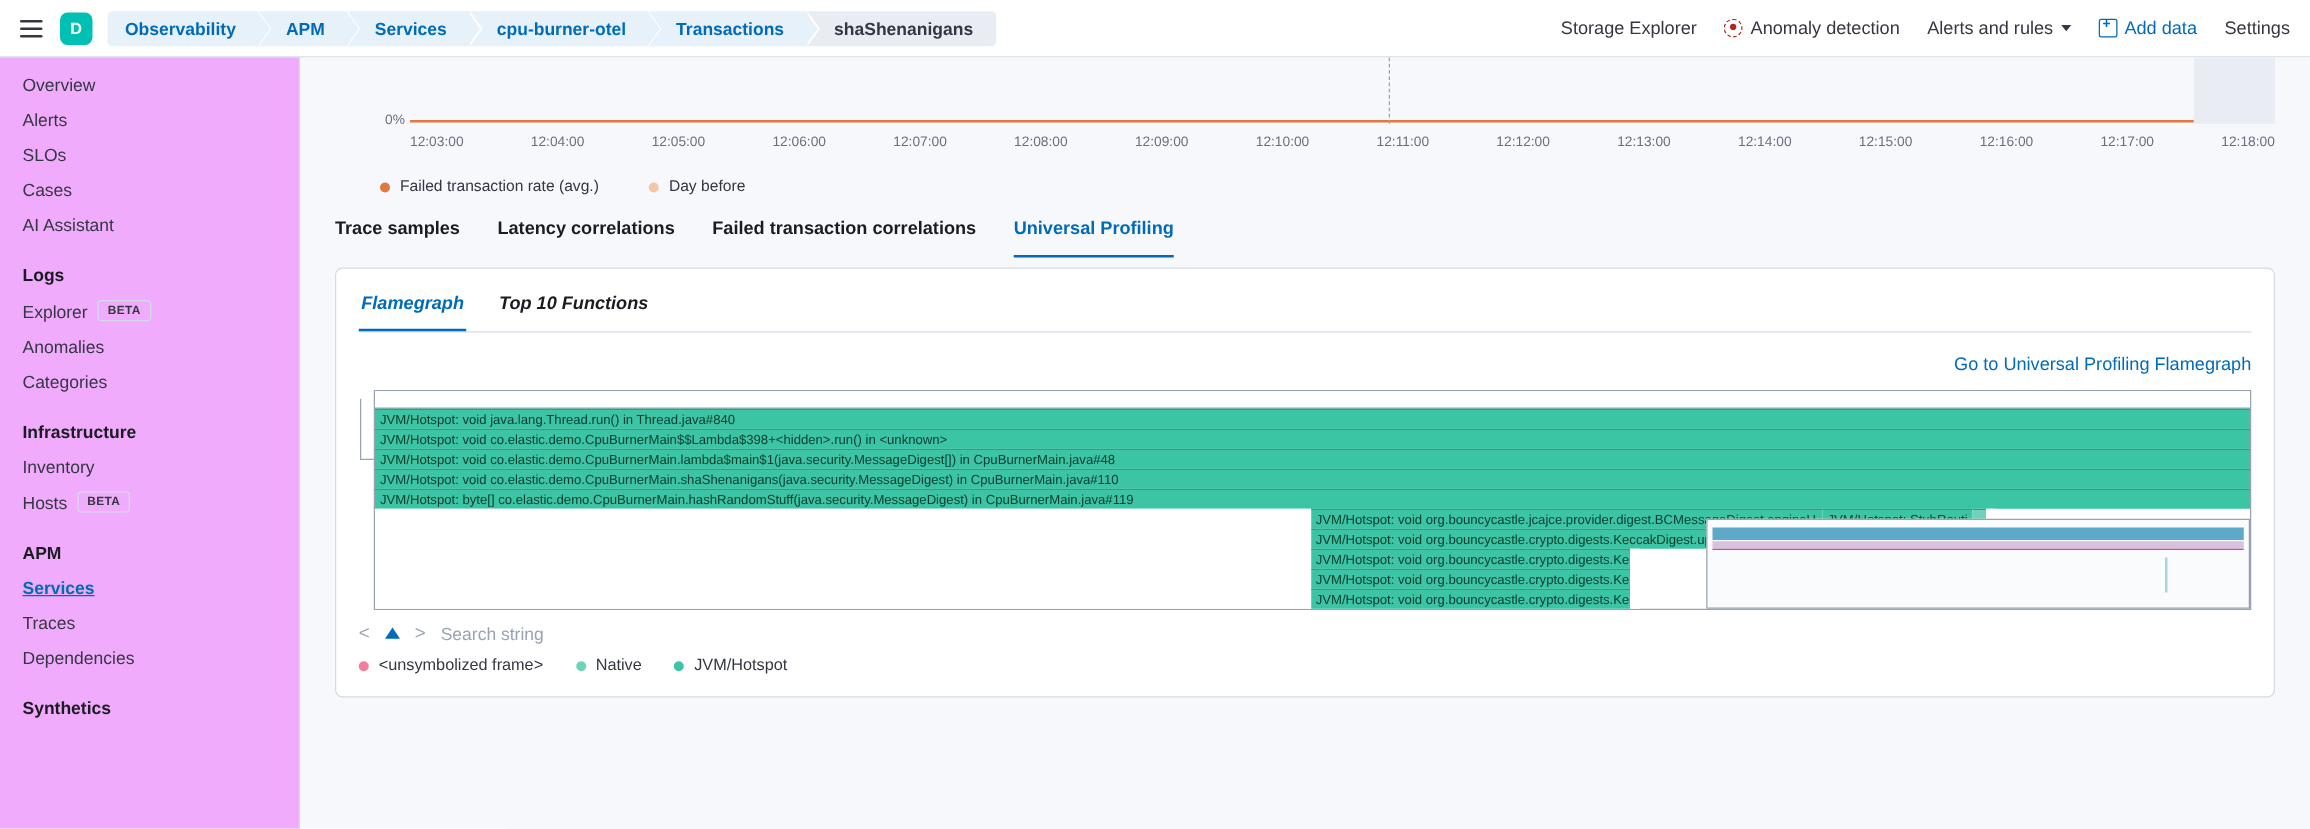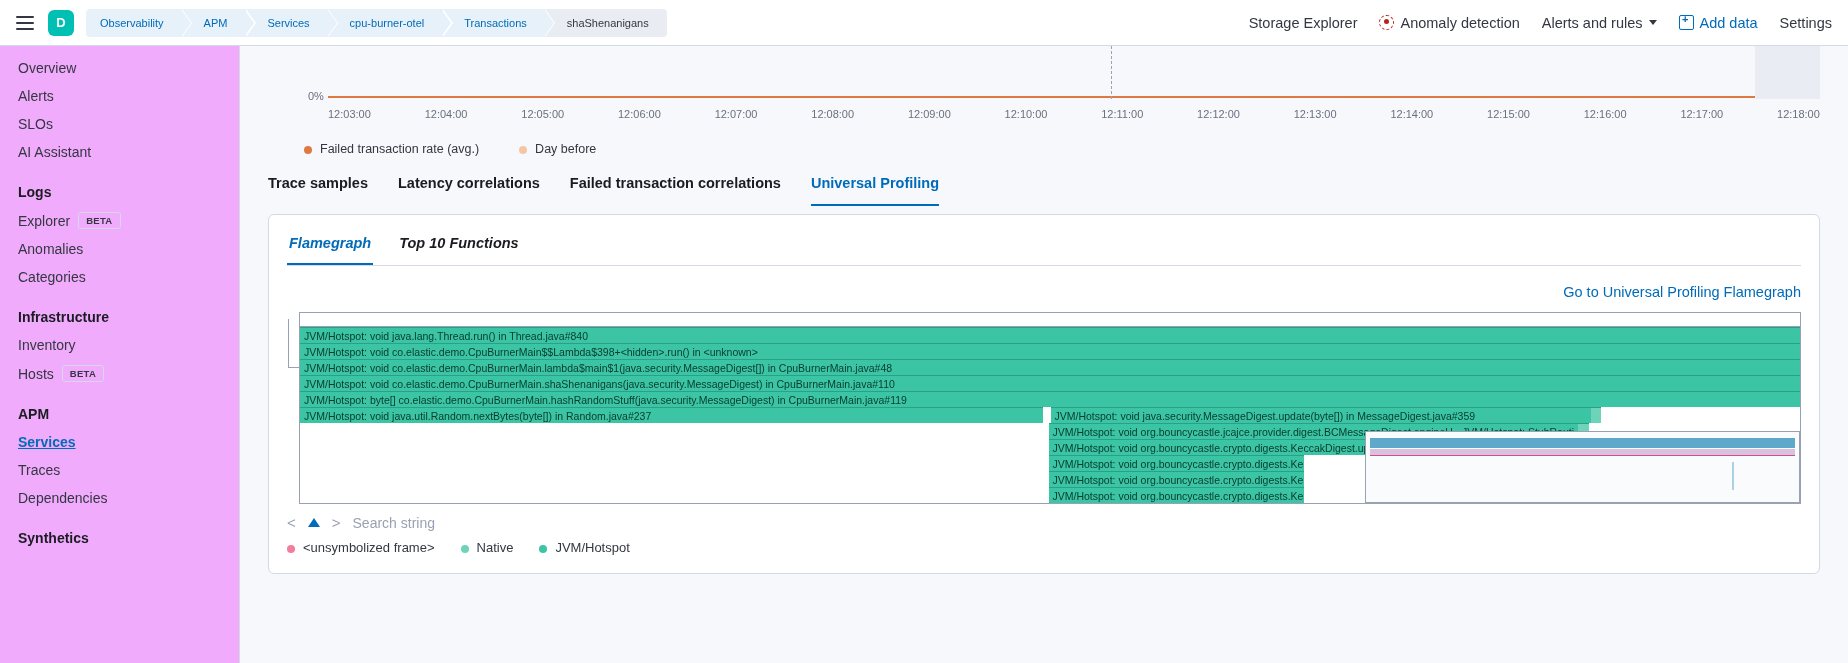--- a/index.html
+++ b/index.html
@@ -2,21 +2,21 @@
 <html><head>
 <meta charset="utf-8">
 <style>
 * { margin:0; padding:0; box-sizing:border-box; font-family:-apple-system,BlinkMacSystemFont,"Segoe UI",Helvetica,Arial,sans-serif; }
 body { width:1848px; height:663px; background:#fff; color:#343741; font-size:14px; overflow:hidden; }
 .header { display:flex; align-items:center; height:46px; border-bottom:1px solid #d3dae6; padding:0 16px; }
 .hamburger { width:18px; height:14px; display:flex; flex-direction:column; justify-content:space-between; cursor:pointer; margin-right:14px; }
 .hamburger span { height:2px; background:#343741; border-radius:1px; }
 .avatar { width:26px; height:26px; border-radius:6px; background:#00bfb3; color:#fff; display:flex; align-items:center; justify-content:center; font-weight:700; font-size:13px; margin-right:12px; }
 .breadcrumbs { display:flex; align-items:center; flex:1; }
-.crumb { position:relative; height:28px; display:flex; align-items:center; padding:0 18px 0 22px; background:#e6f1fa; color:#006bb8; font-size:11px; font-weight:400; cursor:pointer;text-align:center; }
+.crumb { position:relative; height:28px; display:flex; align-items:center; padding:0 18px 0 22px; background:#e6f1fa; color:#006bb8; font-size:14px; font-weight:700; cursor:pointer;text-align:center; }
 .crumb:first-child { padding-left:14px; border-radius:4px 0 0 4px; }
 .crumb::after { content:""; position:absolute; right:-9px; top:0; width:0; height:0; border-top:14px solid transparent; border-bottom:14px solid transparent; border-left:10px solid #e6f1fa; z-index:2; }
 .crumb::before { content:""; position:absolute; right:-10.5px; top:0; width:0; height:0; border-top:14px solid transparent; border-bottom:14px solid transparent; border-left:10px solid #fff; z-index:1; }
 .crumb.last { background:#e9edf3; color:#343741; border-radius:0 4px 4px 0; }
 .crumb.last::after, .crumb.last::before { display:none; }
 .header-right { display:flex; align-items:center; gap:22px; font-size:14.5px; }
 .hr-link { color:#343741; cursor:pointer; display:flex; align-items:center; gap:6px; }
 .hr-link.blue { color:#006bb8; }
 .anomaly-icon { width:15px; height:15px; border:1.5px dashed #b4251d; border-radius:50%; position:relative; }
 .anomaly-icon::after { content:""; position:absolute; width:5px; height:5px; background:#b4251d; border-radius:50%; top:3.2px; left:3.2px; }
@@ -103,20 +103,21 @@
     <div class="hr-link">Settings</div>
   </div>
 </div>
 
 <div class="body">
   <div class="sidebar">
     <div class="sb-scroll">
       <div class="sb-item">Overview</div>
       <div class="sb-item">Alerts</div>
       <div class="sb-item">SLOs</div>
+      <div class="sb-item">Cases</div>
       <div class="sb-item">AI Assistant</div>
 
       <div class="sb-section">Logs</div>
       <div class="sb-item">
           <span>Explorer</span>
           <span class="badge">BETA</span>
         </div>
       <div class="sb-item">Anomalies</div>
       <div class="sb-item">Categories</div>
 
@@ -186,27 +187,20 @@
       <div class="go-link">Go to Universal Profiling Flamegraph</div>
 
       <div class="flame-container" style="margin-left:12px;">
         <div class="flame-root"></div>
         <div class="flame-row">JVM/Hotspot: void java.lang.Thread.run() in Thread.java#840</div>
         <div class="flame-row">JVM/Hotspot: void co.elastic.demo.CpuBurnerMain$$Lambda$398+&lt;hidden&gt;.run() in &lt;unknown&gt;</div>
         <div class="flame-row">JVM/Hotspot: void co.elastic.demo.CpuBurnerMain.lambda$main$1(java.security.MessageDigest[]) in CpuBurnerMain.java#48</div>
         <div class="flame-row">JVM/Hotspot: void co.elastic.demo.CpuBurnerMain.shaShenanigans(java.security.MessageDigest) in CpuBurnerMain.java#110</div>
         <div class="flame-row">JVM/Hotspot: byte[] co.elastic.demo.CpuBurnerMain.hashRandomStuff(java.security.MessageDigest) in CpuBurnerMain.java#119</div>
         <div class="flame-split">
-          <div class="flame-row" style="width:49.5%">JVM/Hotspot: void java.util.Random.nextBytes(byte[]) in Random.java#237</div>
-          <div class="flame-row fs-gap" style="width:0.4%"></div>
-          <div class="flame-row" style="width:36%">JVM/Hotspot: void java.security.MessageDigest.update(byte[]) in MessageDigest.java#359</div>
-          <div class="flame-row fs-small"></div>
-          <div class="flame-row fs-gap"></div>
-        </div>
-        <div class="flame-split">
           <div class="flame-row fs-gap" style="width:49.9%"></div>
           <div class="flame-row" style="width:27.3%">JVM/Hotspot: void org.bouncycastle.jcajce.provider.digest.BCMessageDigest.engineU</div>
           <div class="flame-row" style="width:8%">JVM/Hotspot: StubRouti</div>
           <div class="flame-row fs-small"></div>
           <div class="flame-row fs-gap"></div>
         </div>
         <div class="flame-split">
           <div class="flame-row fs-gap" style="width:49.9%"></div>
           <div class="flame-row" style="width:36%">JVM/Hotspot: void org.bouncycastle.crypto.digests.KeccakDigest.update(byte[], int, in</div>
           <div class="flame-row fs-gap"></div>

